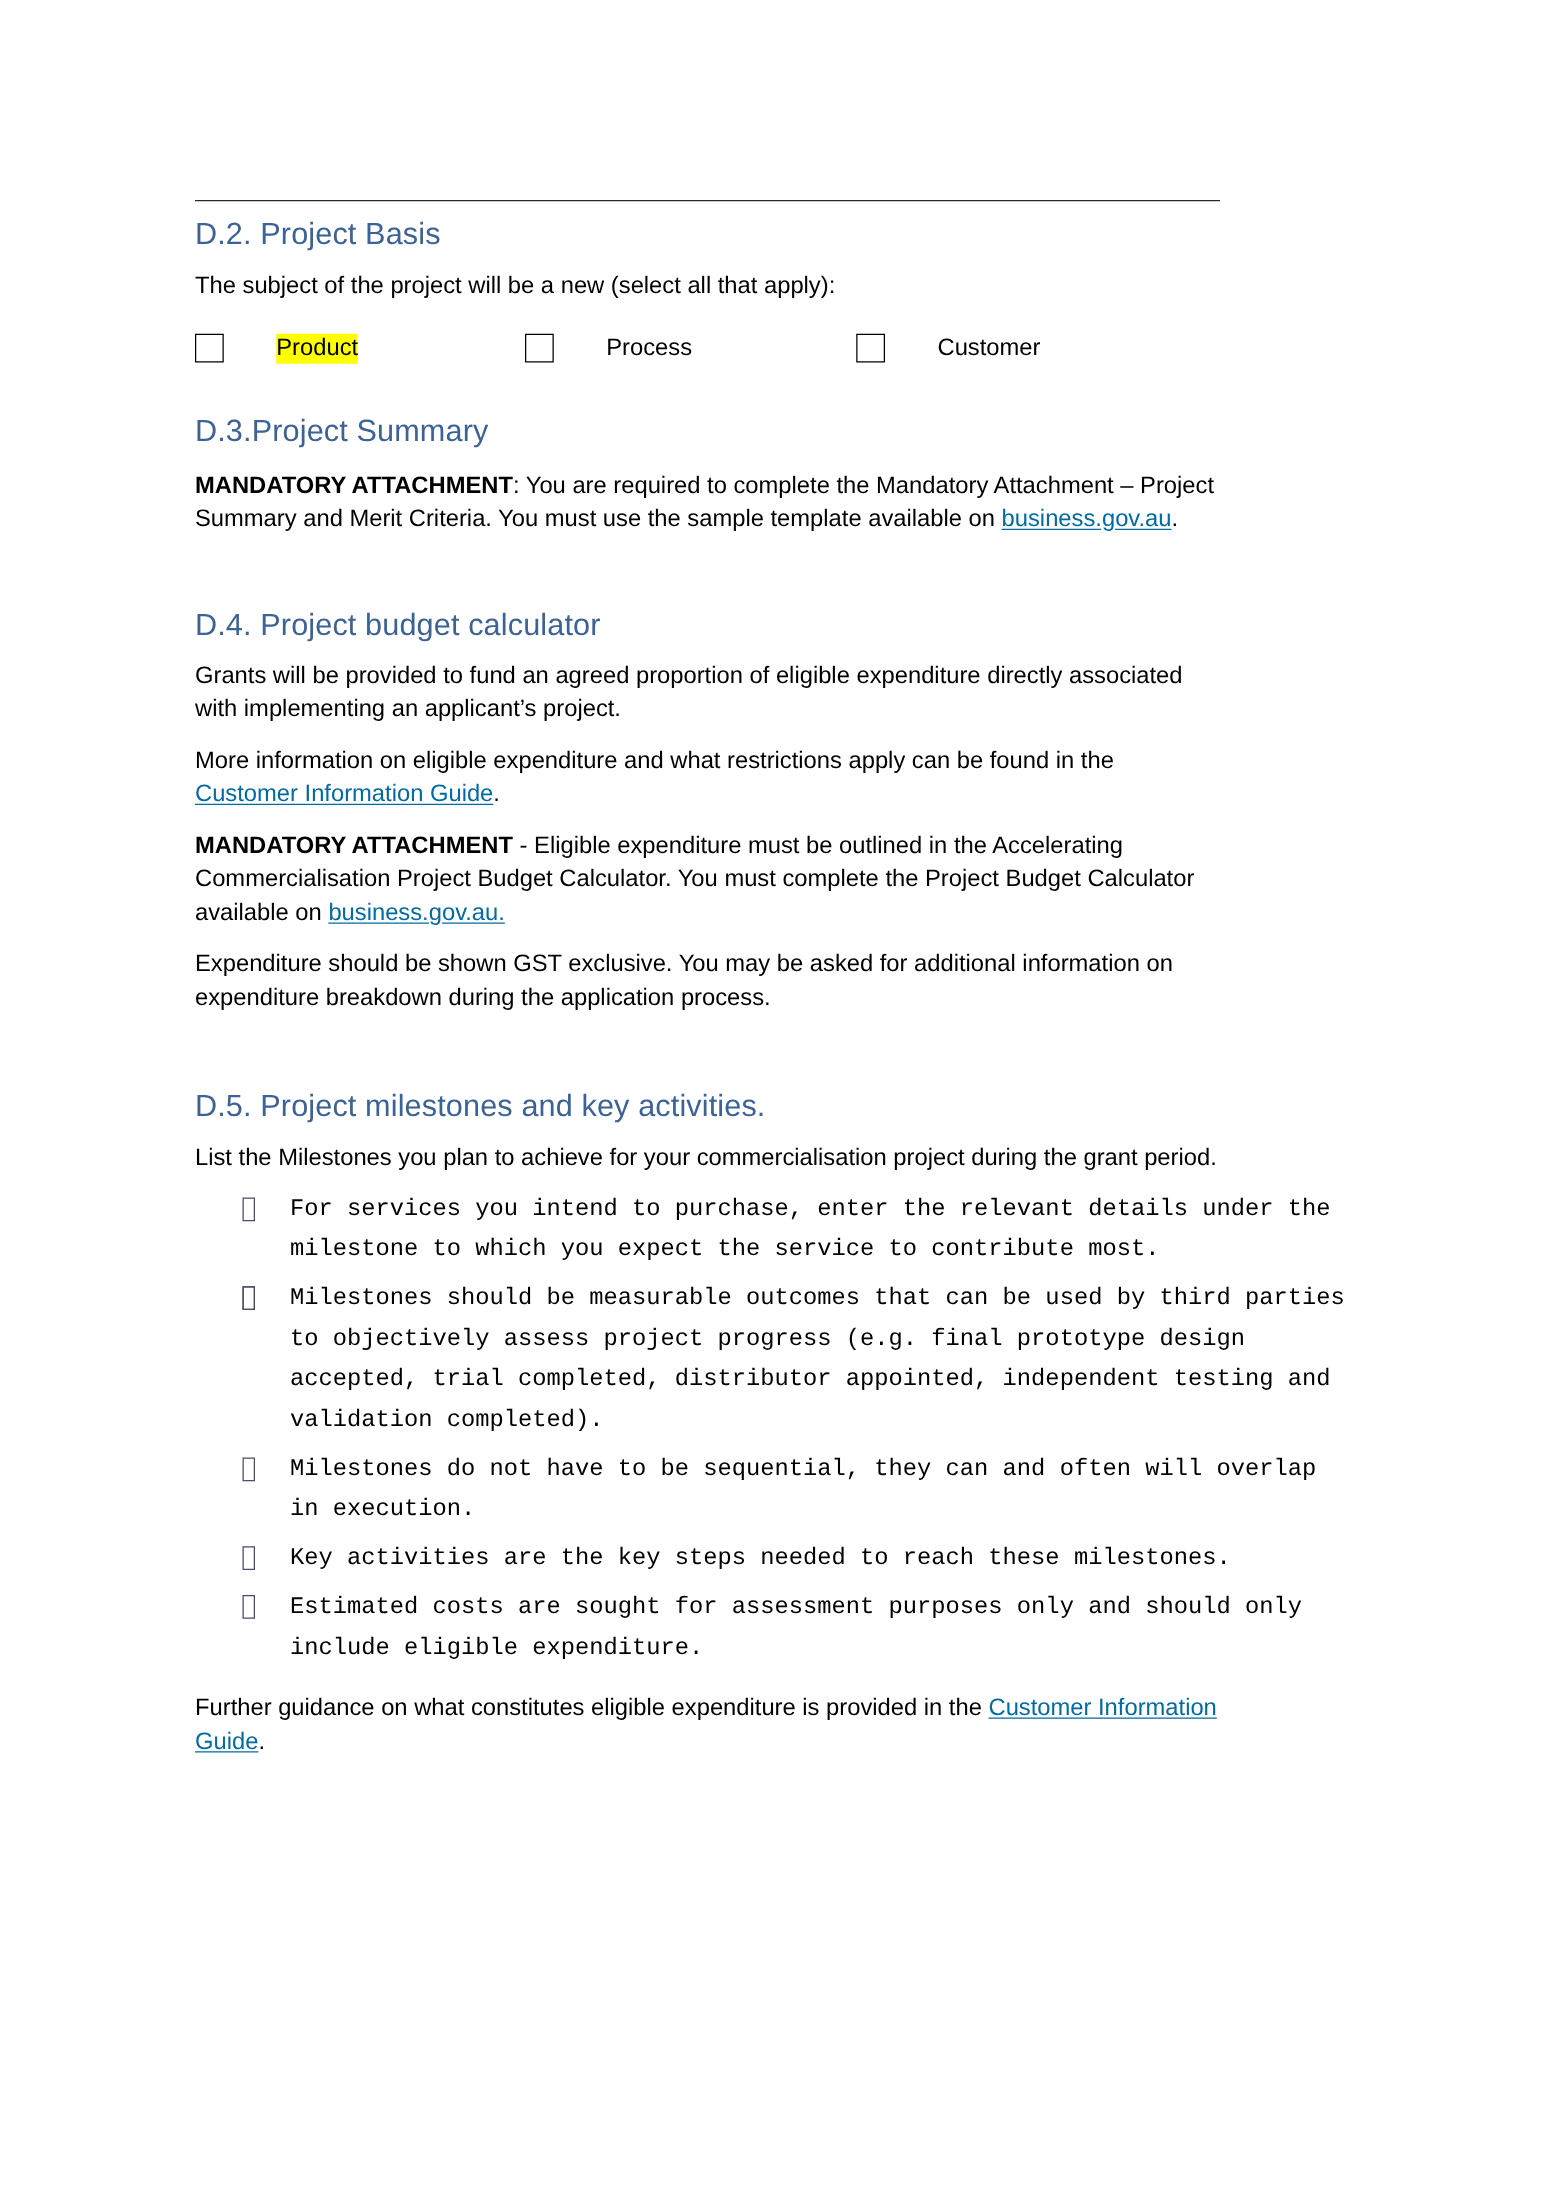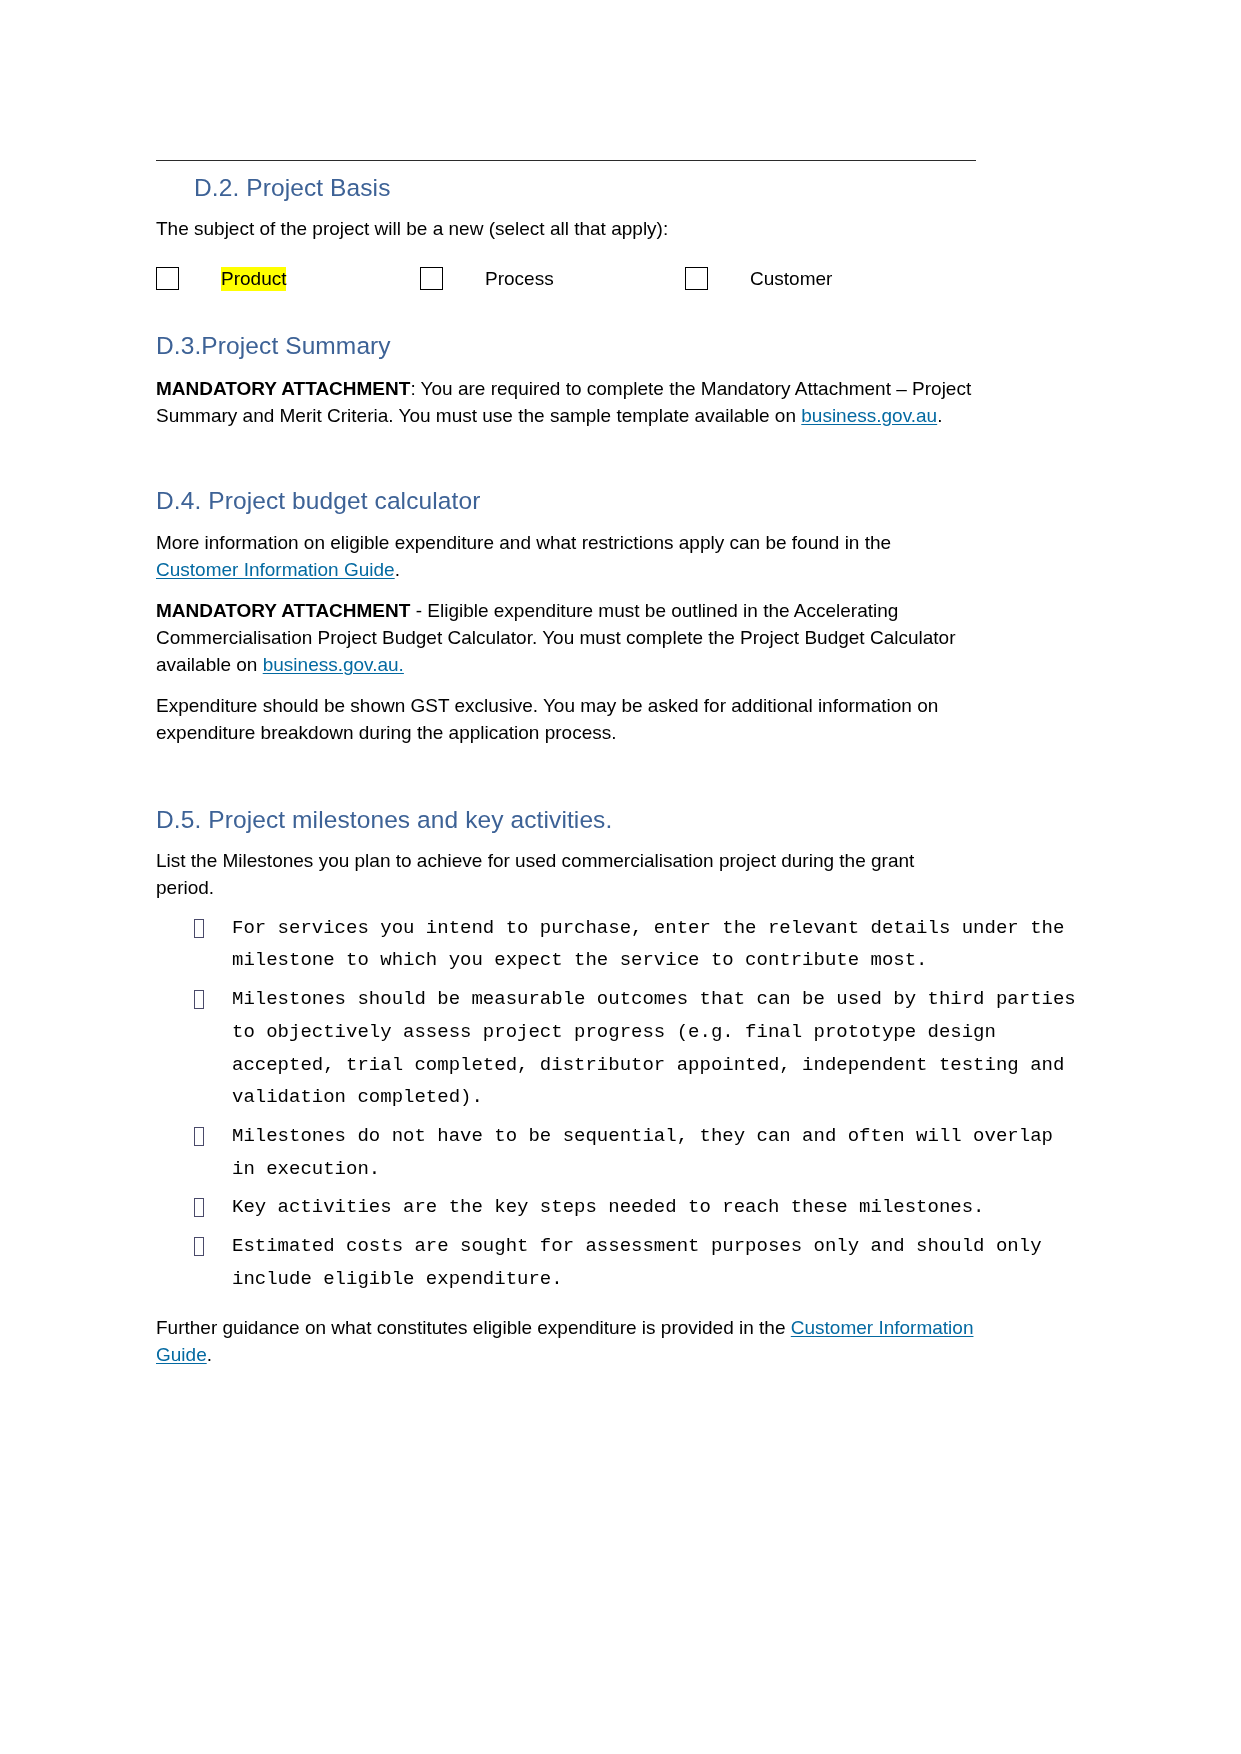--- a/index.html
+++ b/index.html
@@ -30,21 +30,21 @@
     width: 820px;
   }
   h2.section-heading {
     font-size: 24.5px;
     font-weight: 400;
     color: #3d6296;
     margin: 14px 0 10px 0;
     line-height: 1.25;
     letter-spacing: 0.1px;
   }
-  h2.section-heading.tight-top { margin-top: 12px; margin-left: 38px; }
+  h2.section-heading.tight-top { margin-top: 12px; }
   h2.heading-d3 { margin-top: 40px; }
   h2.heading-d4 { margin-top: 56px; }
   h2.heading-d5 { margin-top: 58px; }
 
   p.body {
     font-size: 19px;
     line-height: 1.42;
     margin: 14px 0 0 0;
     color: #000000;
     max-width: 818px;
@@ -148,34 +148,35 @@
   </div>
 
   <h2 class="section-heading heading-d3">D.3.Project Summary</h2>
 
   <p class="body">
     <b>MANDATORY ATTACHMENT</b><span>: You are required to complete the Mandatory Attachment – Project Summary and Merit Criteria. You must use the sample template available on </span><a class="doc-link" href="#">business.gov.au</a><span>.</span>
   </p>
 
   <h2 class="section-heading heading-d4">D.4. Project budget calculator</h2>
 
+  <p class="body first">Grants will be provided to fund an agreed proportion of eligible expenditure directly associated with implementing an applicant’s project.</p>
 
   <p class="body">
     <span>More information on eligible expenditure and what restrictions apply can be found in the </span><a class="doc-link" href="#">Customer Information Guide</a><span>.</span>
   </p>
 
   <p class="body">
     <b>MANDATORY ATTACHMENT</b><span> - Eligible expenditure must be outlined in the Accelerating Commercialisation Project Budget Calculator. You must complete the Project Budget Calculator available on </span><a class="doc-link" href="#">business.gov.au.</a><span></span>
   </p>
 
   <p class="body">Expenditure should be shown GST exclusive. You may be asked for additional information on expenditure breakdown during the application process.</p>
 
   <h2 class="section-heading heading-d5">D.5. Project milestones and key activities.</h2>
 
-  <p class="body first">List the Milestones you plan to achieve for used commercialisation project during the grant period.</p>
+  <p class="body first">List the Milestones you plan to achieve for your commercialisation project during the grant period.</p>
 
   <ul class="milestone-list">
     <li>
       <span class="tofu"></span>
       <span>For services you intend to purchase, enter the relevant details under the milestone to which you expect the service to contribute most.</span>
     </li>
     <li>
       <span class="tofu"></span>
     </li>
     <li>

